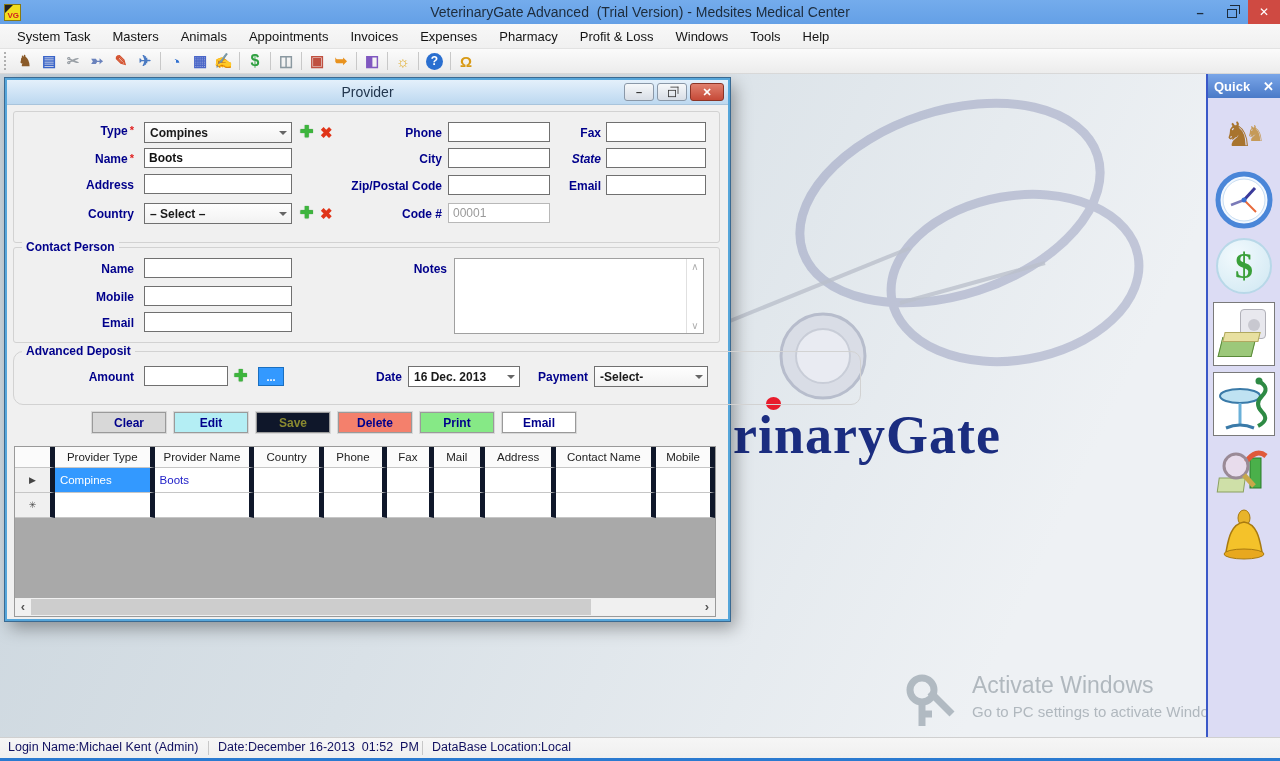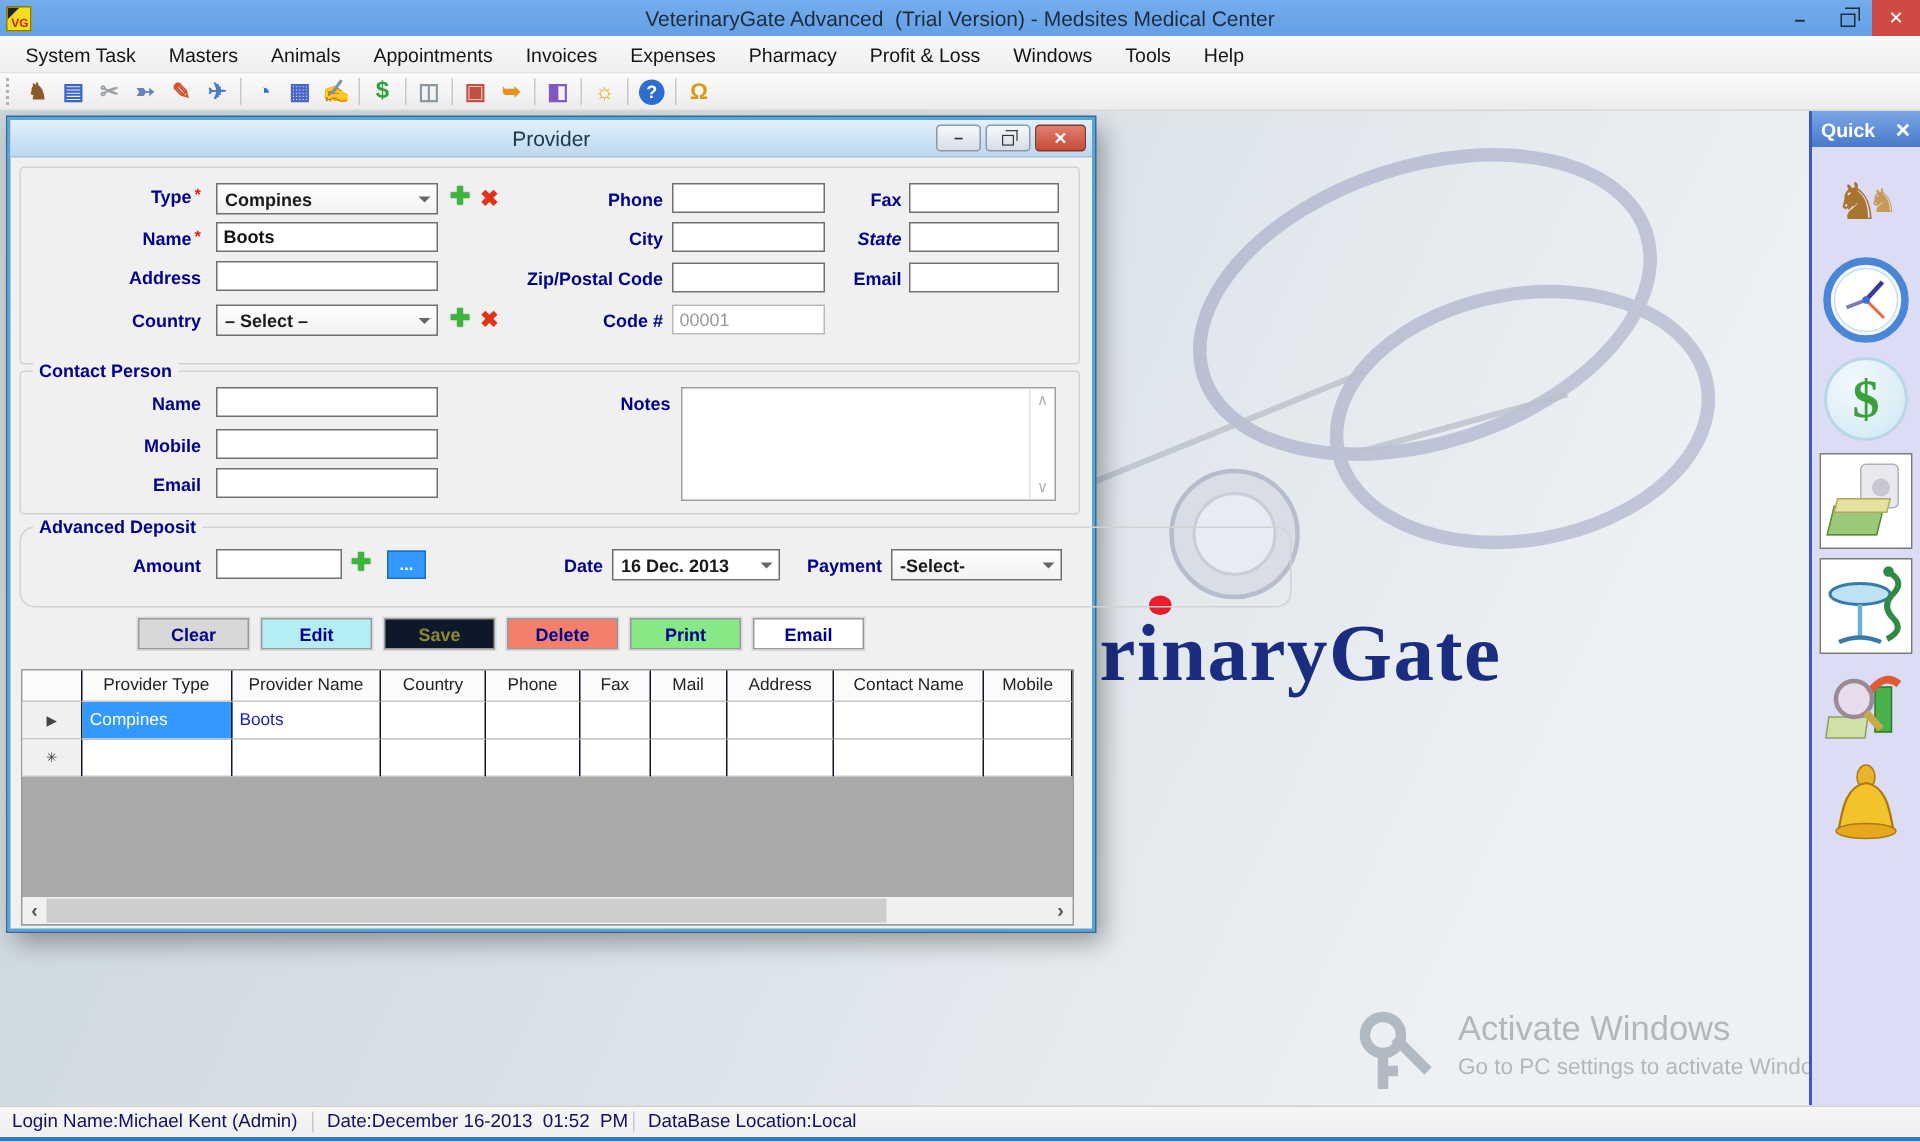--- a/index.html
+++ b/index.html
@@ -123,21 +123,21 @@
 
   .btn-row { position:absolute; left:85px; top:307px; display:flex; gap:8px; }
   .dlg-btn { width:74px; height:21px; border:1px solid #9a9a9a; outline:1px solid #d8d8d8;
     font-weight:bold; font-size:12px; font-family:"Liberation Sans",sans-serif; }
 
   
   .grid { position:absolute; left:7px; top:341px; width:702px; height:171px;
     border:1px solid #9a9a9a; background:#a9a9a9; display:flex; flex-direction:column; }
   .g-row { display:flex; height:25px; background:#fff; }
   .g-row.head { height:21px; background:#fbfbfb; }
-  .g-cell { border-right:1px solid #0f172a; border-bottom:1px solid #c6c6c6; overflow:hidden;
+  .g-cell { border-right:5px solid #0f172a; border-bottom:1px solid #c6c6c6; overflow:hidden;
     font-size:11.5px; padding:0 5px; display:flex; align-items:center; color:#222; }
   .g-head { color:#222; }
   .g-sel { background:#f0f0f0; justify-content:center; font-size:9px; color:#444; }
   .g-selected { background:#3399ff; color:#fff; }
   .g-link { color:#2020c8; }
   .g-fill { flex:1; background:#a9a9a9; }
   .hscroll { height:18px; background:#f0f0f0; display:flex; align-items:center; position:relative; }
   .hs-arr { width:16px; text-align:center; color:#555; font-size:13px; font-weight:bold; line-height:18px; }
   .hs-thumb { position:absolute; left:16px; width:560px; top:1px; bottom:1px; background:#cdcdcd; }
 

